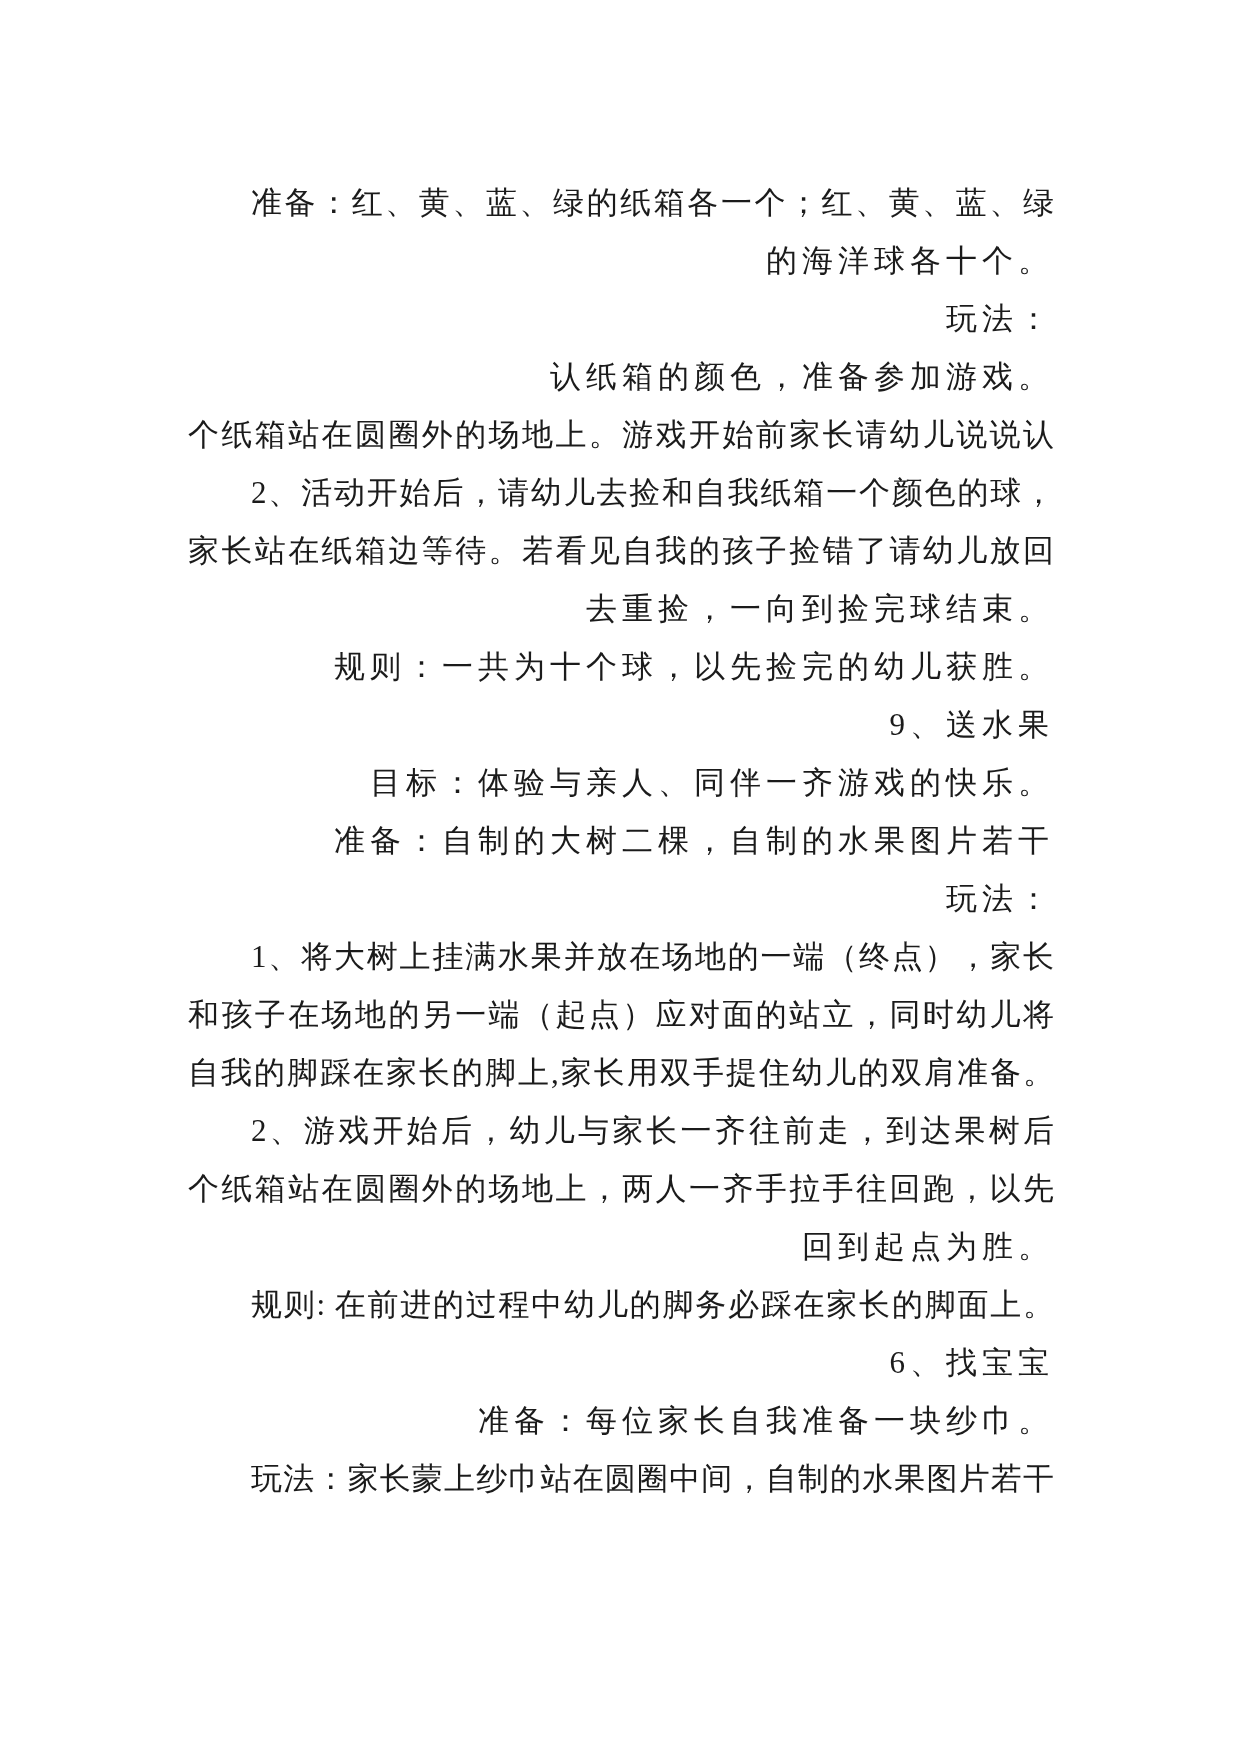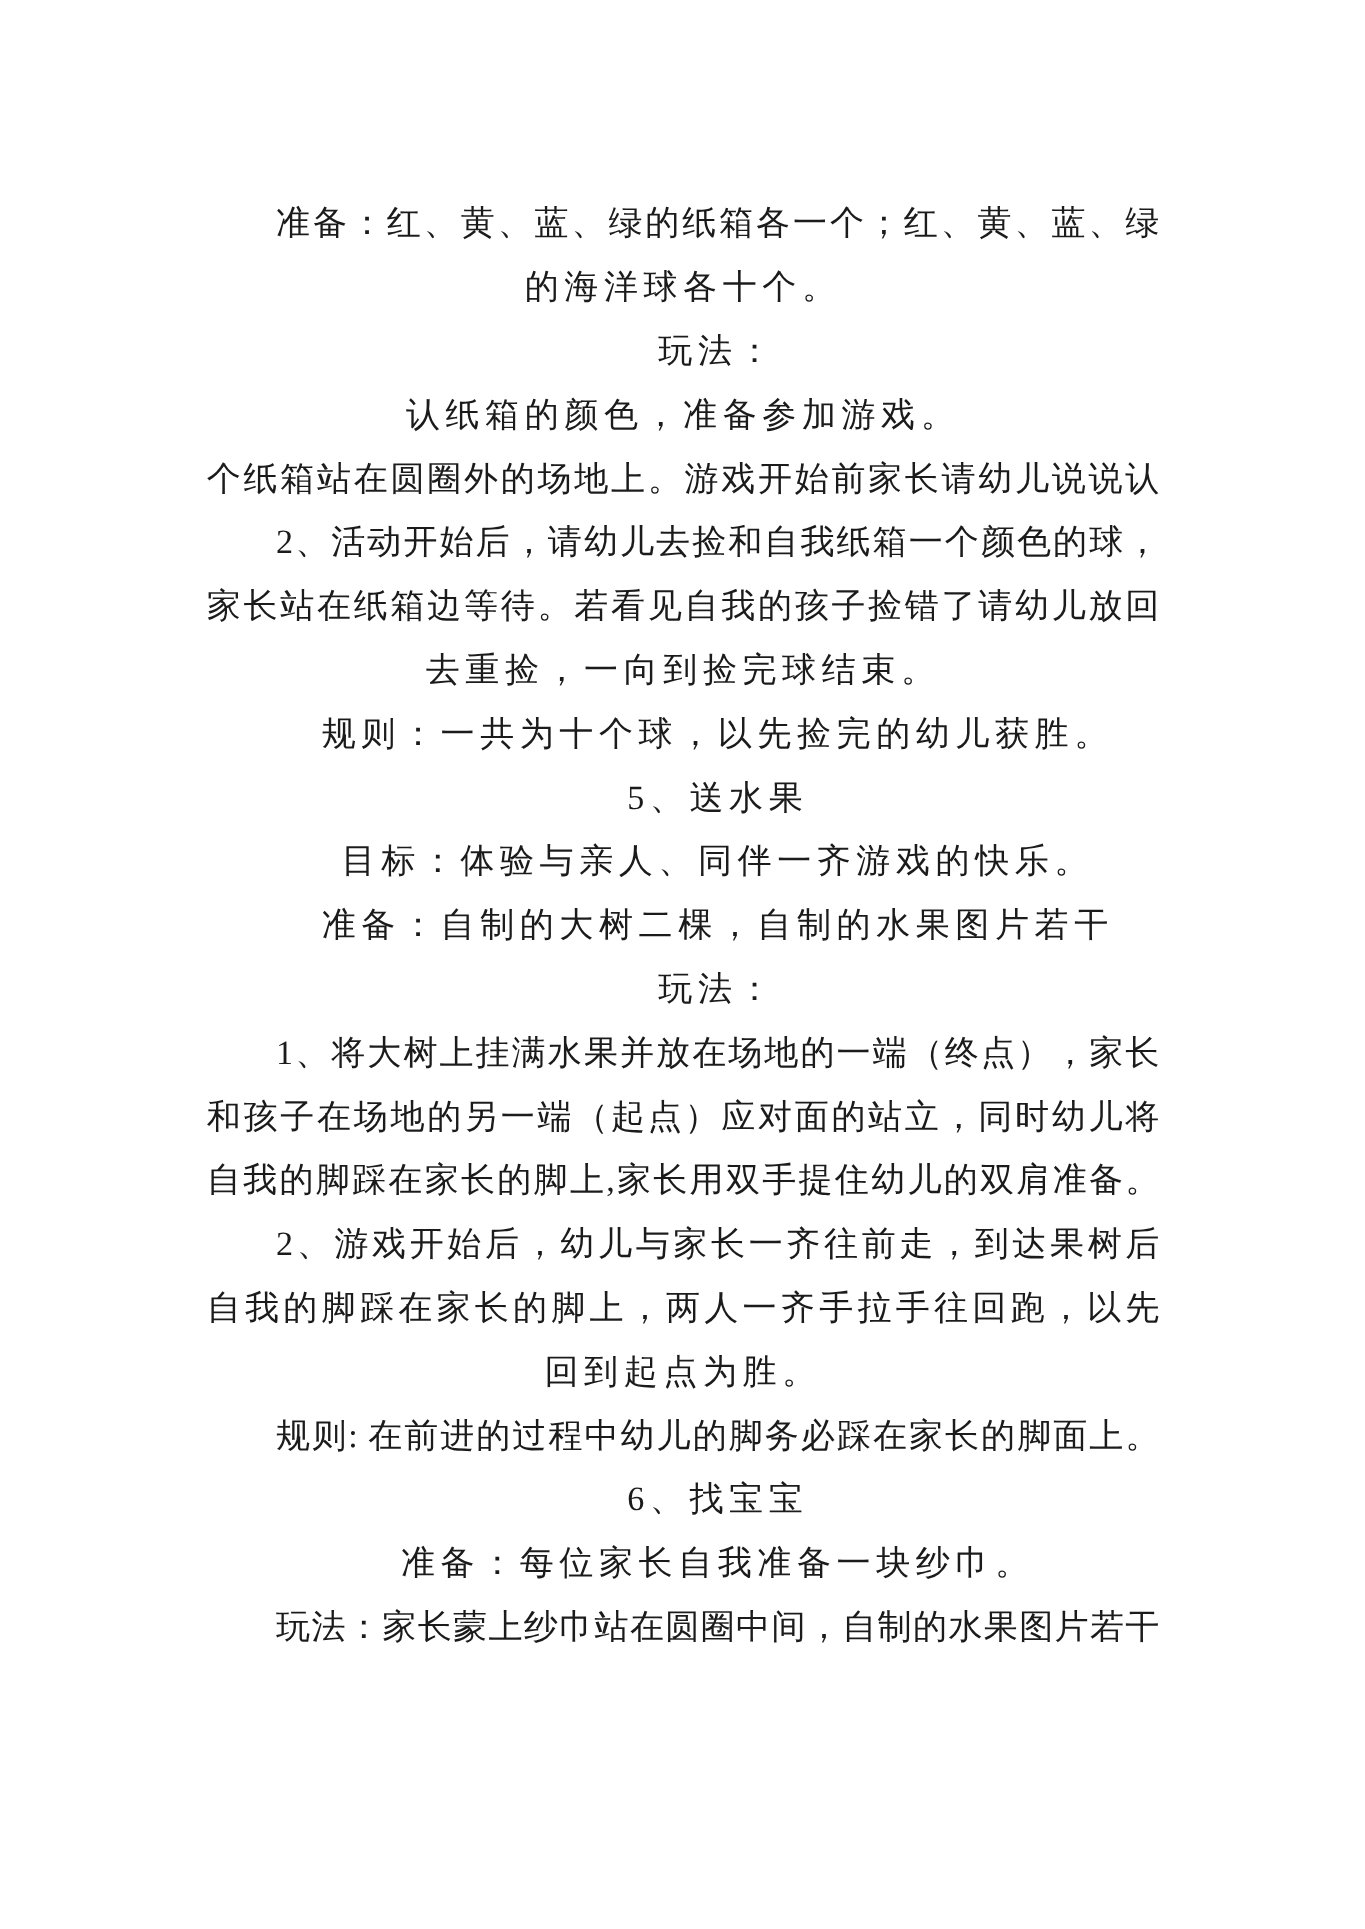--- a/index.html
+++ b/index.html
@@ -22,21 +22,21 @@
     width: 866px;
   }
   .line {
     font-family: "Liberation Serif", "DejaVu Serif", serif;
     font-size: 31px;
     line-height: 58px;
     height: 58px;
     overflow: hidden;
     color: #1b1b1b;
     letter-spacing: 5px;
-    text-align: center;
+    text-align: right;
     white-space: normal;
   }
   .line.indent {
     text-indent: 63px;
   }
   .line.fill {
     letter-spacing: 0;
     text-align: justify;
     text-align-last: justify;
   }
@@ -48,28 +48,28 @@
   <div class="text-block" style="color: rgb(27, 27, 27);">
       <div class="line indent fill">准备：红、黄、蓝、绿的纸箱各一个；红、黄、蓝、绿</div>
       <div class="line">的海洋球各十个。</div>
       <div class="line indent">玩法：</div>
       <div class="line">认纸箱的颜色，准备参加游戏。</div>
       <div class="line fill">个纸箱站在圆圈外的场地上。游戏开始前家长请幼儿说说认</div>
       <div class="line indent fill">2、活动开始后，请幼儿去捡和自我纸箱一个颜色的球，</div>
       <div class="line fill">家长站在纸箱边等待。若看见自我的孩子捡错了请幼儿放回</div>
       <div class="line">去重捡，一向到捡完球结束。</div>
       <div class="line indent">规则：一共为十个球，以先捡完的幼儿获胜。</div>
-      <div class="line indent">5、送水果</div>
+      <div class="line indent">9、送水果</div>
       <div class="line indent">目标：体验与亲人、同伴一齐游戏的快乐。</div>
       <div class="line indent">准备：自制的大树二棵，自制的水果图片若干</div>
       <div class="line indent">玩法：</div>
       <div class="line indent fill">1、将大树上挂满水果并放在场地的一端（终点），家长</div>
       <div class="line fill">和孩子在场地的另一端（起点）应对面的站立，同时幼儿将</div>
       <div class="line fill">自我的脚踩在家长的脚上,家长用双手提住幼儿的双肩准备。</div>
       <div class="line indent fill">2、游戏开始后，幼儿与家长一齐往前走，到达果树后</div>
-      <div class="line fill">自我的脚踩在家长的脚上，两人一齐手拉手往回跑，以先</div>
+      <div class="line fill">个纸箱站在圆圈外的场地上，两人一齐手拉手往回跑，以先</div>
       <div class="line">回到起点为胜。</div>
       <div class="line indent fill">规则: 在前进的过程中幼儿的脚务必踩在家长的脚面上。</div>
       <div class="line indent">6、找宝宝</div>
       <div class="line indent">准备：每位家长自我准备一块纱巾。</div>
       <div class="line indent fill">玩法：家长蒙上纱巾站在圆圈中间，自制的水果图片若干</div>
     </div>
 </div>
 
 </body></html>

